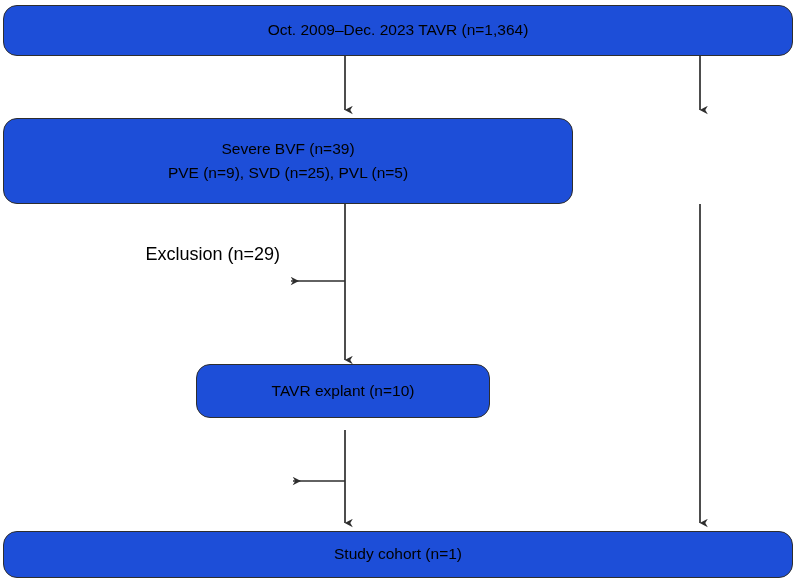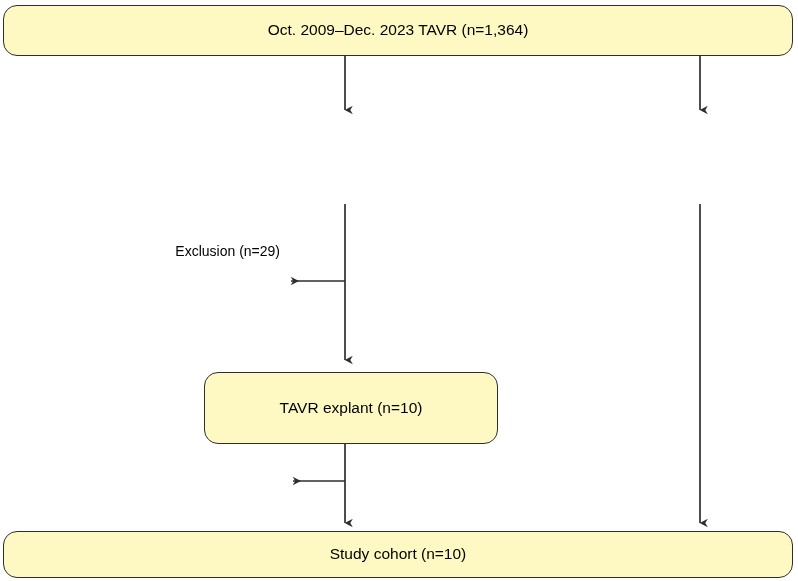--- a/index.html
+++ b/index.html
@@ -20,49 +20,49 @@
   svg.layer {
     position: absolute;
     left: 0;
     top: 0;
     width: 798px;
     height: 581px;
   }
   .node-box {
     position: absolute;
     box-sizing: border-box;
-    background: #fef9c3;
+    background: #1d4ed8;
     border: 1.6px solid #2e2e2e;
     border-radius: 14px;
     display: flex;
     flex-direction: column;
     align-items: center;
     justify-content: center;
     color: #000000;
     font-size: 15.5px;
     line-height: 1.55;
     text-align: center;
   }
   .node-line {
     display: block;
     white-space: nowrap;
   }
   .side-label {
     position: absolute;
     color: #000000;
-    font-size: 14px;
+    font-size: 18px;
     line-height: 1.58;
     text-align: right;
     white-space: nowrap;
   }
   .side-label .node-line { display: block; }
   #box-top        { left: 3px;   top: 5px;   width: 790px; height: 51px; }
   #box-severe-bvf { left: 3px;   top: 118px; width: 570px; height: 86px; }
   #box-bt-savr    { left: 612px; top: 118px; width: 181px; height: 86px; }
-  #box-tavr-explant { left: 196px; top: 372px; width: 294px; height: 72px; margin-left: 8px; }
+  #box-tavr-explant { left: 196px; top: 364px; width: 294px; height: 54px; }
   #box-study-cohort { left: 3px;  top: 531px; width: 790px; height: 47px; }
   #label-exclusion { left: 20px; top: 240px; width: 260px; }
   #label-surgery-elsewhere { left: 8px; top: 471px; width: 272px; }
 </style>
 </head>
 <body>
 
 <div id="flowchart-root">
 
   <svg class="layer" viewBox="0 0 798 581" xmlns="http://www.w3.org/2000/svg">
@@ -87,28 +87,32 @@
 
     <line x1="345" y1="481" x2="293" y2="481" stroke="#2e2e2e" stroke-width="1.7" marker-end="url(#arrowhead-left)"></line>
 
     <line x1="700" y1="204" x2="700" y2="523" stroke="#2e2e2e" stroke-width="1.7" marker-end="url(#arrowhead-down)"></line>
   </svg>
 
   <div class="node-box" id="box-top">
     <span class="node-line">Oct. 2009–Dec. 2023 TAVR (n=1,364)</span>
   </div>
 
+  <div class="node-box" id="box-severe-bvf">
+    <span class="node-line">Severe BVF (n=39)</span>
+    <span class="node-line">PVE (n=9), SVD (n=25), PVL (n=5)</span>
+  </div>
 
 
   <div class="node-box" id="box-tavr-explant">
     <span class="node-line">TAVR explant (n=10)</span>
   </div>
 
   <div class="node-box" id="box-study-cohort">
-    <span class="node-line">Study cohort (n=10)</span>
+    <span class="node-line">Study cohort (n=1)</span>
   </div>
 
   <div class="side-label" id="label-exclusion">
     <span class="node-line">Exclusion (n=29)</span>
   </div>
 
 
 </div>
 
 </body></html>

